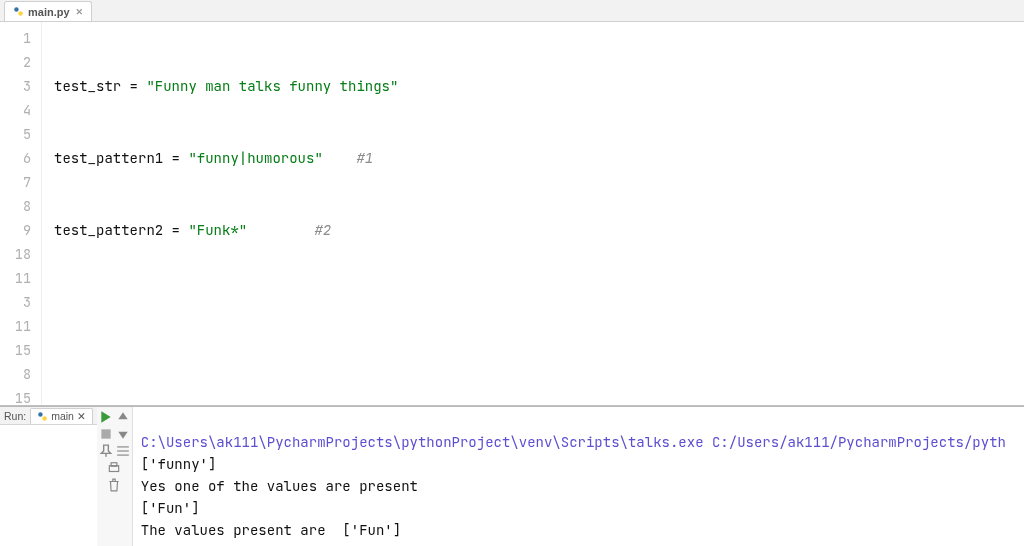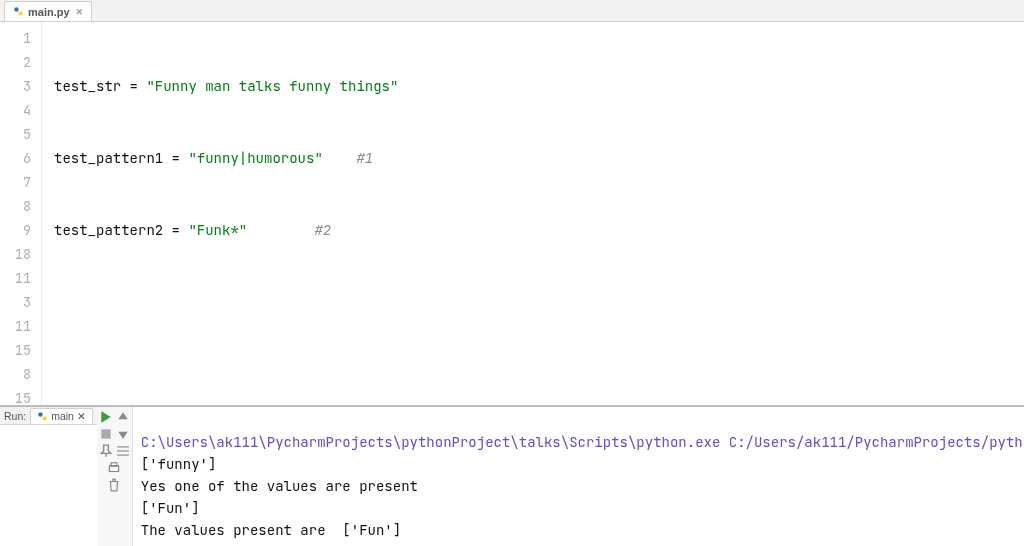--- a/index.html
+++ b/index.html
@@ -262,20 +262,20 @@
       </div>
       <div class="row2">
         <span class="tb-btn">
             <svg viewBox="0 0 12 12">
               <path d="M3 3 L9 3 L8.5 11 L3.5 11 Z M2 3 L10 3 M5 1 L7 1 L7 3 L5 3 Z" fill="none" stroke="#888"></path>
             </svg>
           </span>
       </div>
     </div>
     <div class="console">
-<span class="cmd">C:\Users\ak111\PycharmProjects\pythonProject\talks\Scripts\python.exe C:/Users/ak111/PycharmProjects/pyth</span>
+<span class="cmd">C:\Users\ak111\PycharmProjects\pythonProject\venv\Scripts\talks.exe C:/Users/ak111/PycharmProjects/pyth</span>
 <span>['funny']</span>
 <span>Yes one of the values are present</span>
 <span>['Fun']</span>
 <span>The values present are  ['Fun']</span>
     </div>
   </div>
 </div>
 
 </body></html>

